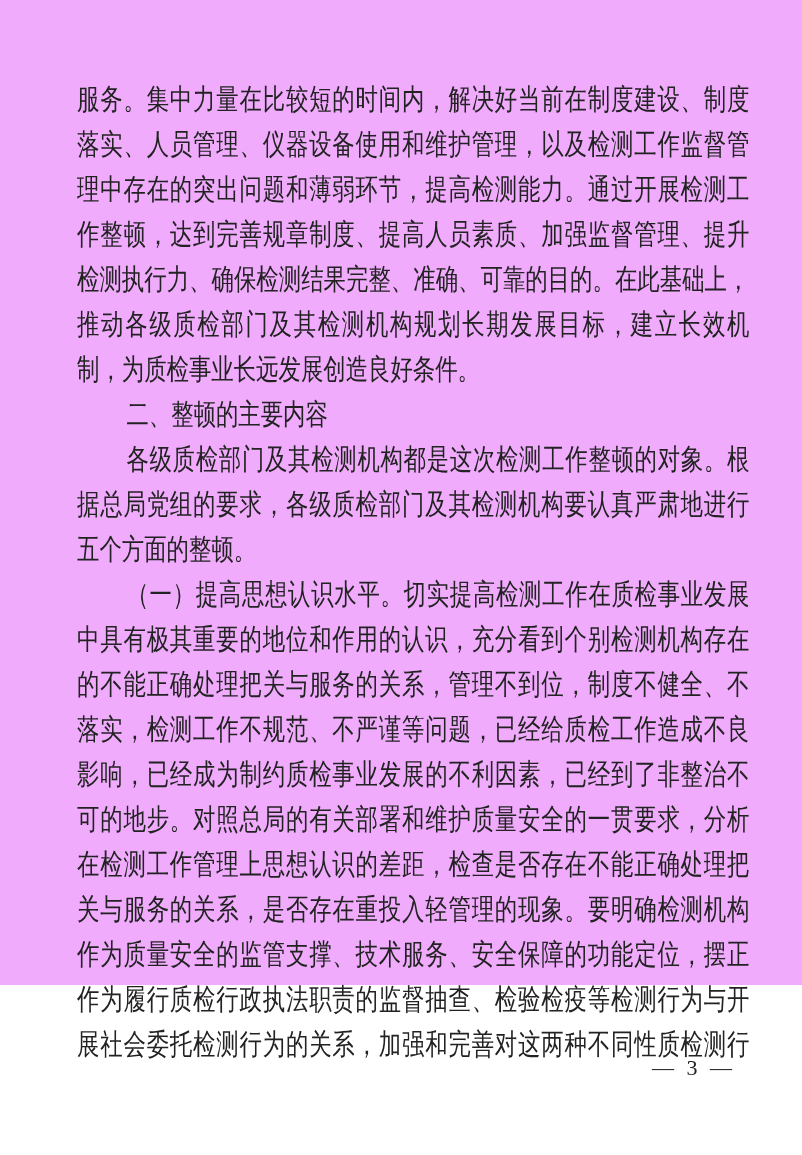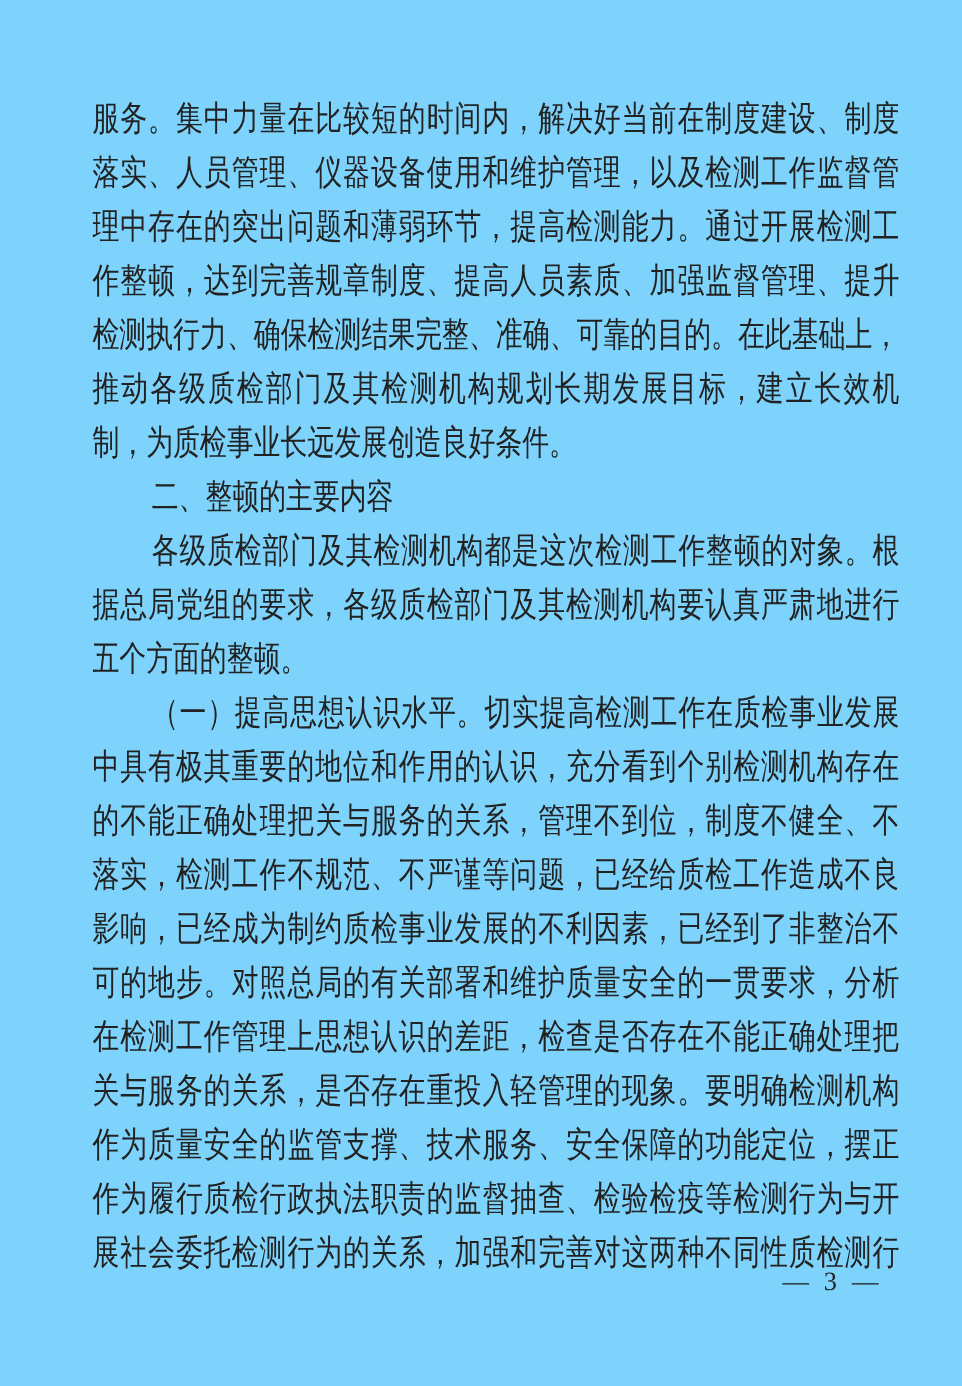--- a/index.html
+++ b/index.html
@@ -6,22 +6,22 @@
   html, body {
     width: 802px;
     height: 1155px;
     background: #ffffff;
     overflow: hidden;
     font-family: "Liberation Serif", serif;
   }
   .page {
     position: relative;
     width: 802px;
-    height: 1155px;
-    background: #7dd3fc;
+    height: 985px;
+    background: #f0abfc;
   }
   .doc {
     position: absolute;
     left: 77px;
     top: 77px;
     width: 672px;
   }
   .line {
     height: 45px;
     line-height: 45px;

